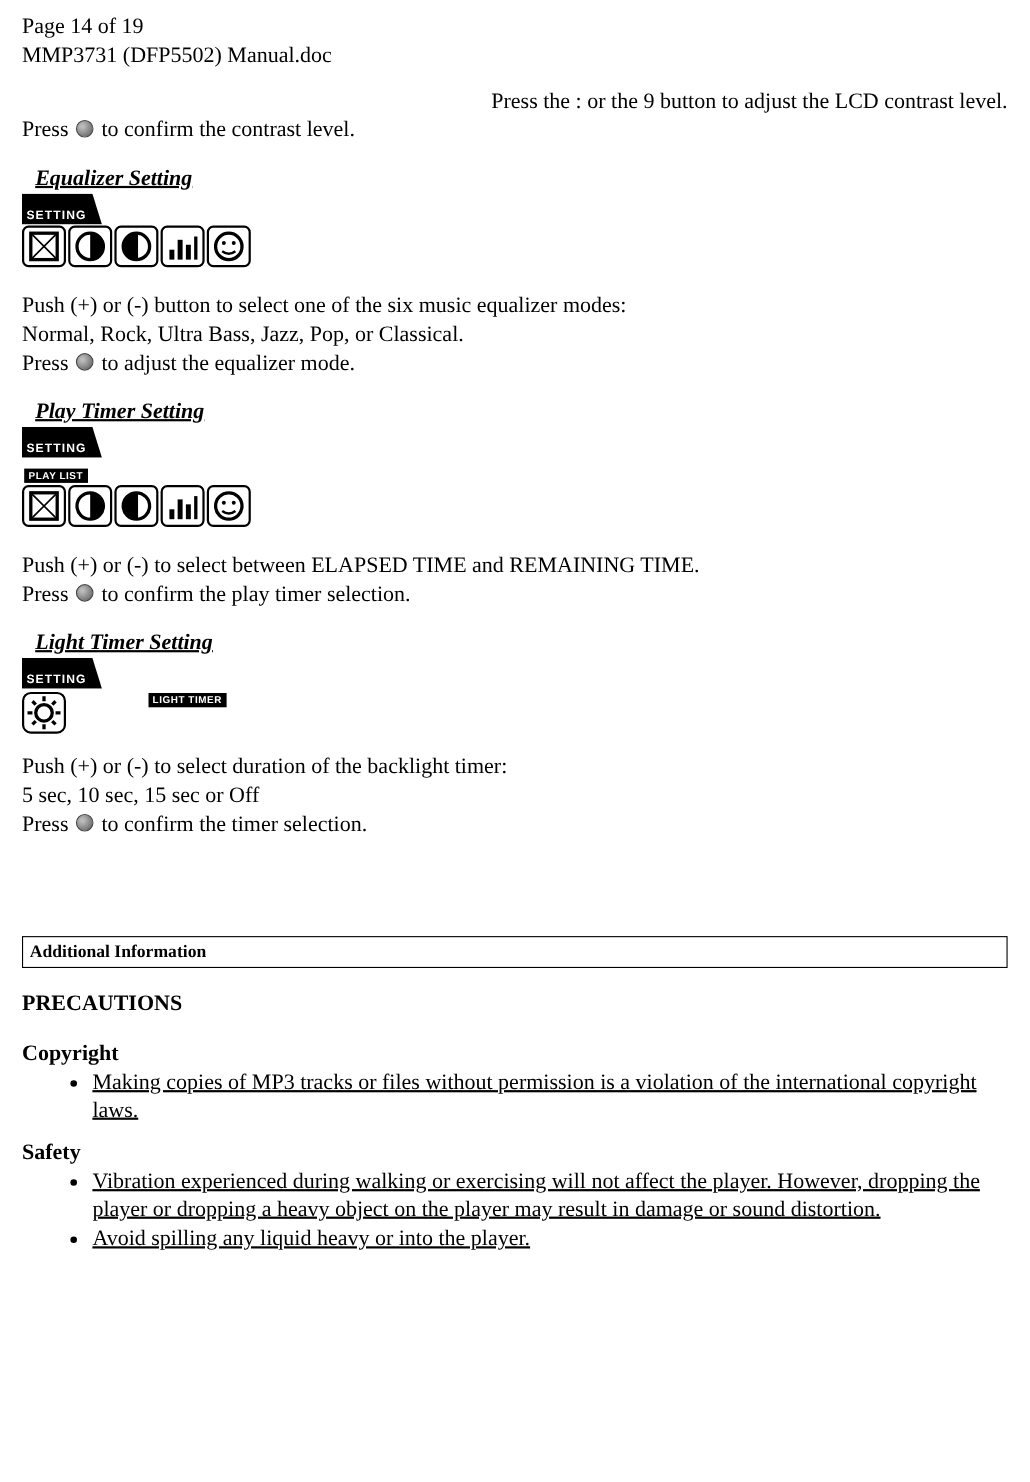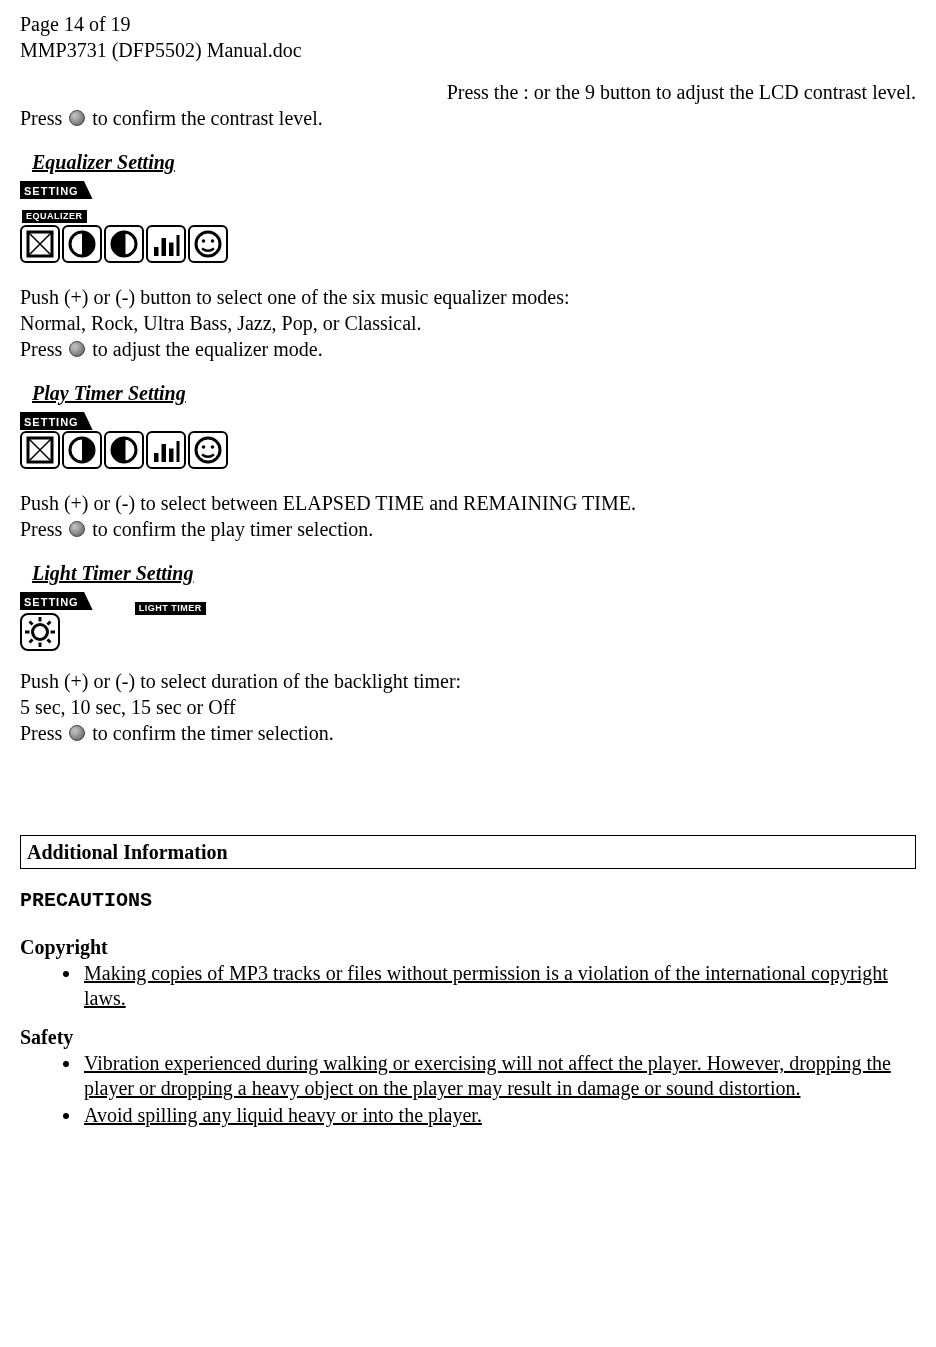--- a/index.html
+++ b/index.html
@@ -37,21 +37,21 @@
       margin-top: 2px;
       margin-bottom: 18px;
     }
     .lcd-setting-tab {
       background: #000;
       color: #fff;
       font-family: Arial, sans-serif;
       font-size: 11px;
       font-weight: bold;
       display: inline-block;
-      padding: 4px 14px 1px 4px;
+      padding: 14px 14px 1px 4px;
       letter-spacing: 1px;
       clip-path: polygon(0 0, 88% 0, 100% 100%, 0 100%);
     }
     .lcd-label-tag {
       display: inline-block;
       background: #000;
       color: #fff;
       font-family: Arial, sans-serif;
       font-size: 9px;
       font-weight: bold;
@@ -74,27 +74,26 @@
       align-items: center;
       justify-content: center;
       font-size: 20px;
       background: #fff;
     }
     .additional-box {
       border: 1.5px solid #000;
       padding: 4px 6px;
       margin-top: 90px;
       font-weight: bold;
-      font-size: 20px;
+      font-size: 16px;
     }
     .heading-precautions {
       font-weight: bold;
       margin-top: 20px;
       margin-bottom: 22px;
-      font-family: Liberation Mono, monospace;
     }
     .subheading {
       font-weight: bold;
       margin-top: 14px;
       margin-bottom: 2px;
     }
     ul.bulleted {
       list-style: disc;
       margin: 2px 0 14px 0;
       padding-left: 62px;
@@ -129,23 +128,20 @@
   <span>Press the  :   or the </span><span>9</span><span>  button to adjust the LCD contrast level.</span>
 </div>
 <div class="para">
   <span>Press </span><span class="circle-icon"></span><span> to confirm the contrast level.</span>
 </div>
 
 <div class="section-head">Equalizer Setting</div>
 <div class="lcd-block">
   <div class="small-setting-wrap lcd-row-container">
     <div class="lcd-setting-tab">SETTING</div>
-    <div class="label-align-right">
-      <span class="lcd-label-tag">EQUALIZER</span>
-    </div>
     <div class="lcd-icons-row">
       <span class="lcd-icon">
         <svg viewBox="0 0 24 24">
             <rect x="4" y="4" width="16" height="16" fill="none" stroke="#000" stroke-width="2"></rect>
             <path d="M4 4 L20 20 M20 4 L4 20" stroke="#000" stroke-width="1"></path>
           </svg>
       </span>
       <span class="lcd-icon">
         <svg viewBox="0 0 24 24">
             <circle cx="12" cy="12" r="8" fill="none" stroke="#000" stroke-width="2"></circle>
@@ -181,20 +177,23 @@
 <div class="para">Push (+) or (-) button to select one of the six music equalizer modes:</div>
 <div class="para">Normal, Rock, Ultra Bass, Jazz, Pop, or Classical.</div>
 <div class="para">
   <span>Press </span><span class="circle-icon"></span><span> to adjust the equalizer mode.</span>
 </div>
 
 <div class="section-head">Play Timer Setting</div>
 <div class="lcd-block">
   <div class="small-setting-wrap lcd-row-container">
     <div class="lcd-setting-tab">SETTING</div>
+    <div class="label-align-right">
+      <span class="lcd-label-tag">PLAY LIST</span>
+    </div>
     <div class="lcd-icons-row">
       <span class="lcd-icon">
         <svg viewBox="0 0 24 24">
             <rect x="4" y="4" width="16" height="16" fill="none" stroke="#000" stroke-width="2"></rect>
             <path d="M4 4 L20 20 M20 4 L4 20" stroke="#000" stroke-width="1"></path>
           </svg>
       </span>
       <span class="lcd-icon">
         <svg viewBox="0 0 24 24">
             <circle cx="12" cy="12" r="8" fill="none" stroke="#000" stroke-width="2"></circle>
@@ -249,21 +248,21 @@
                   <line x1="19" y1="12" x2="22" y2="12"></line>
                   <line x1="5" y1="5" x2="7" y2="7"></line>
                   <line x1="17" y1="17" x2="19" y2="19"></line>
                   <line x1="5" y1="19" x2="7" y2="17"></line>
                   <line x1="17" y1="7" x2="19" y2="5"></line>
                 </g>
               </svg>
           </span>
         </div>
       </div>
-      <div style="margin-left:40px;margin-bottom:34px;">
+      <div style="margin-left:40px;margin-bottom:22px;">
         <span class="lcd-label-tag">LIGHT TIMER</span>
       </div>
     </div>
   </div>
 </div>
 <div class="para">Push (+) or (-) to select duration of the backlight timer:</div>
 <div class="para">5 sec, 10 sec, 15 sec or Off</div>
 <div class="para">
   <span>Press </span><span class="circle-icon"></span><span> to confirm the timer selection.</span>
 </div>

